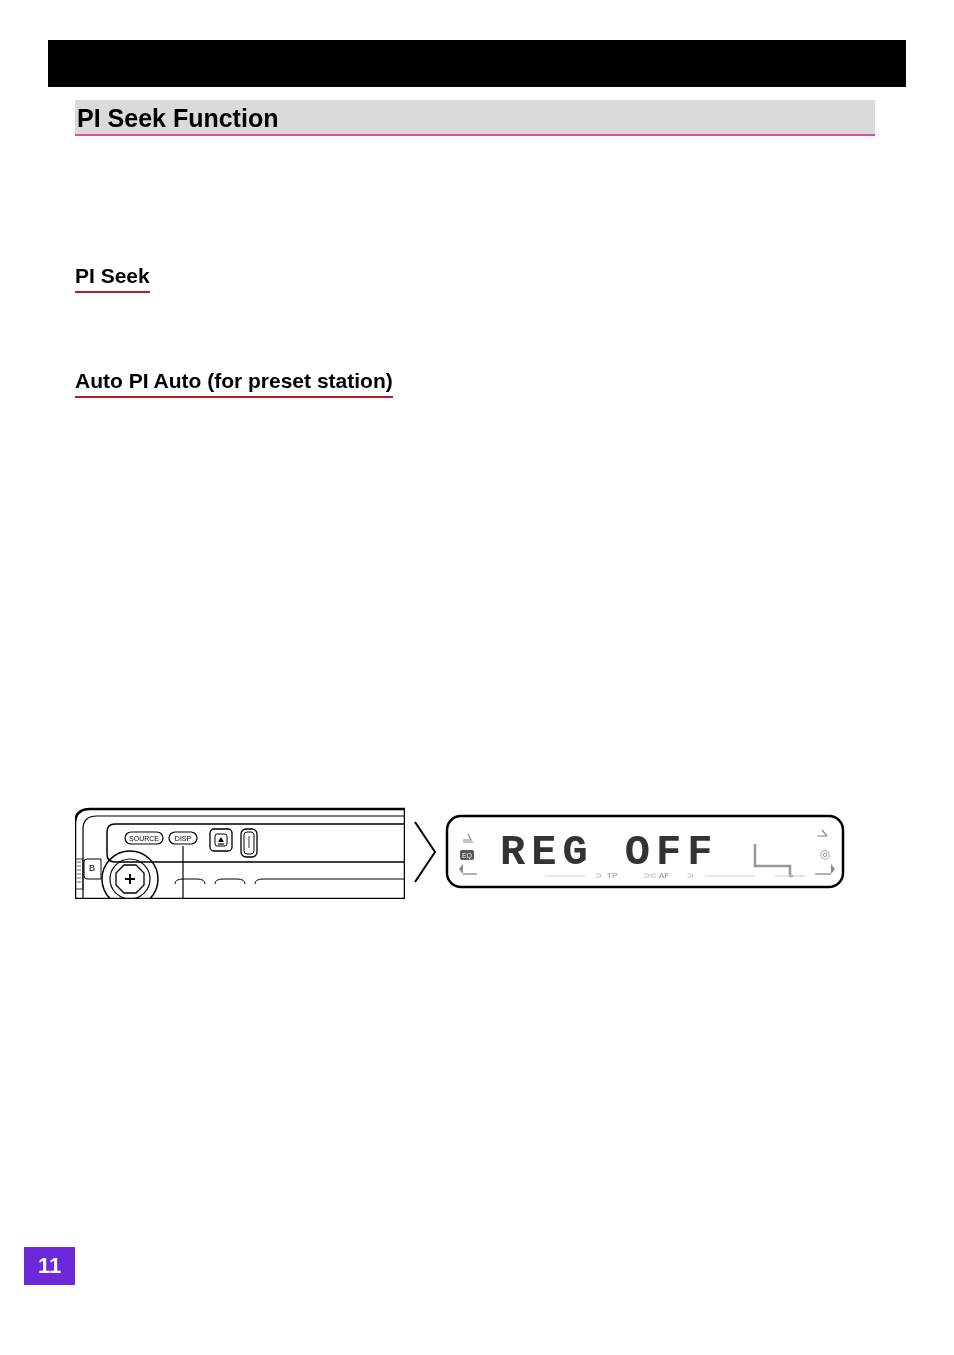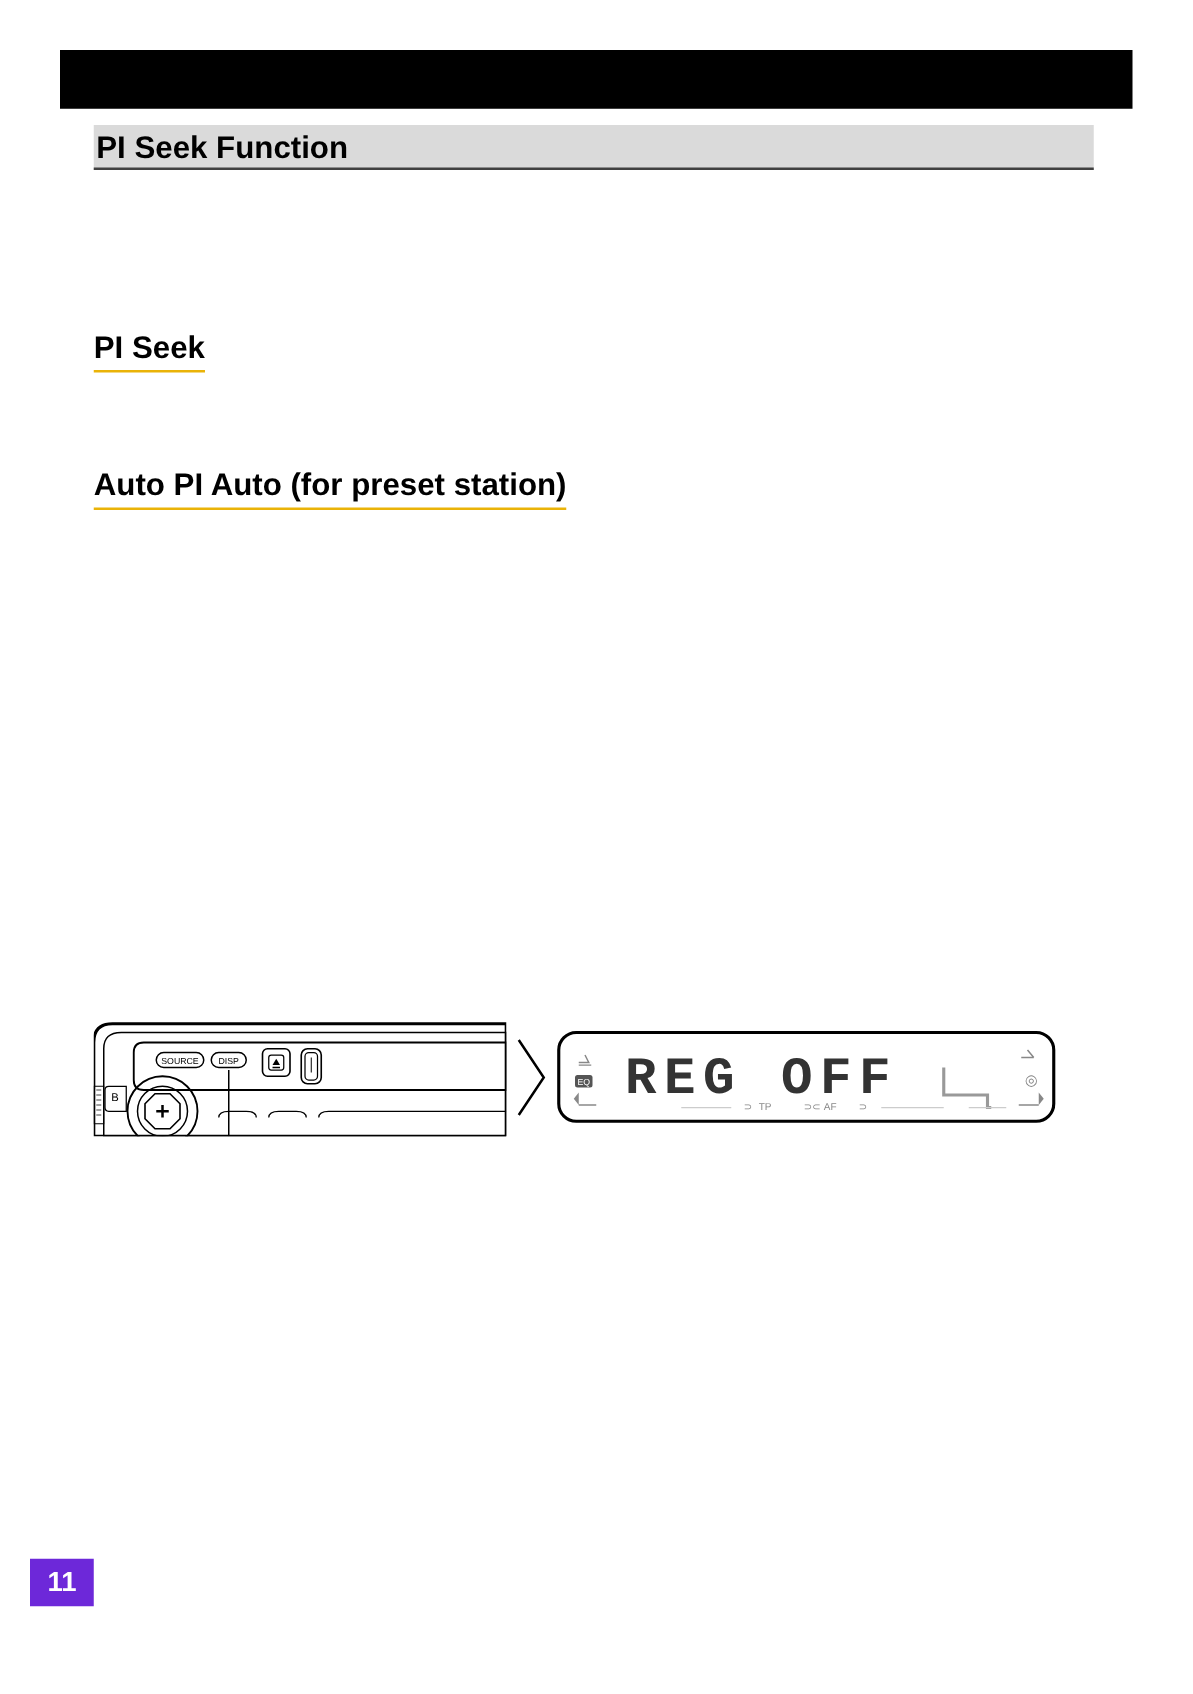--- a/index.html
+++ b/index.html
@@ -21,28 +21,28 @@
     .content {
       position: absolute;
       top: 100px;
       left: 75px;
       width: 800px;
     }
     .section-heading {
       font-size: 25px;
       font-weight: bold;
       background: #dadada;
-      border-bottom: 2px solid #404040;
+      border-bottom: 2px solid #ec4899;
       padding: 4px 0 1px 2px;
       margin-bottom: 18px;
     }
     .sub-heading {
-      font-size: 25px;
+      font-size: 21px;
       font-weight: bold;
-      border-bottom: 2px solid #eab308;
+      border-bottom: 2px solid #b91c1c;
       display: inline-block;
       padding-bottom: 3px;
       margin-bottom: 18px;
     }
     .spacer-after-pi-seek-func { height: 110px; }
     .spacer-after-pi-seek { height: 58px; }
     .spacer-after-auto { height: 143px; }
     .spacer-after-regional { height: 204px; }
     .spacer-after-activating { height: 41px; }
     .device-row {

